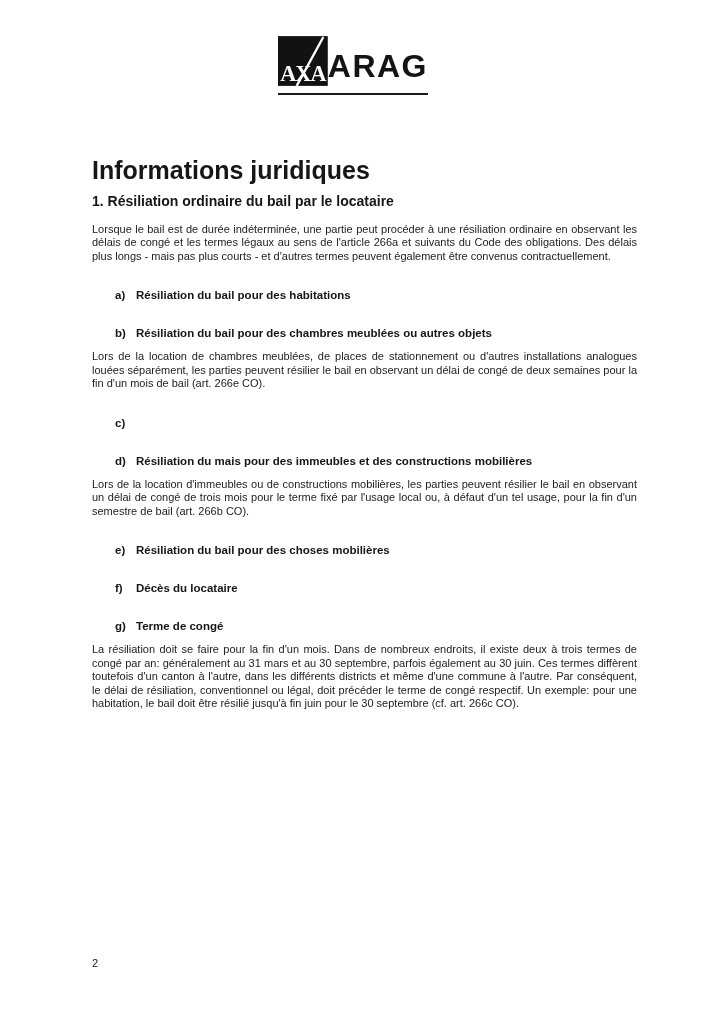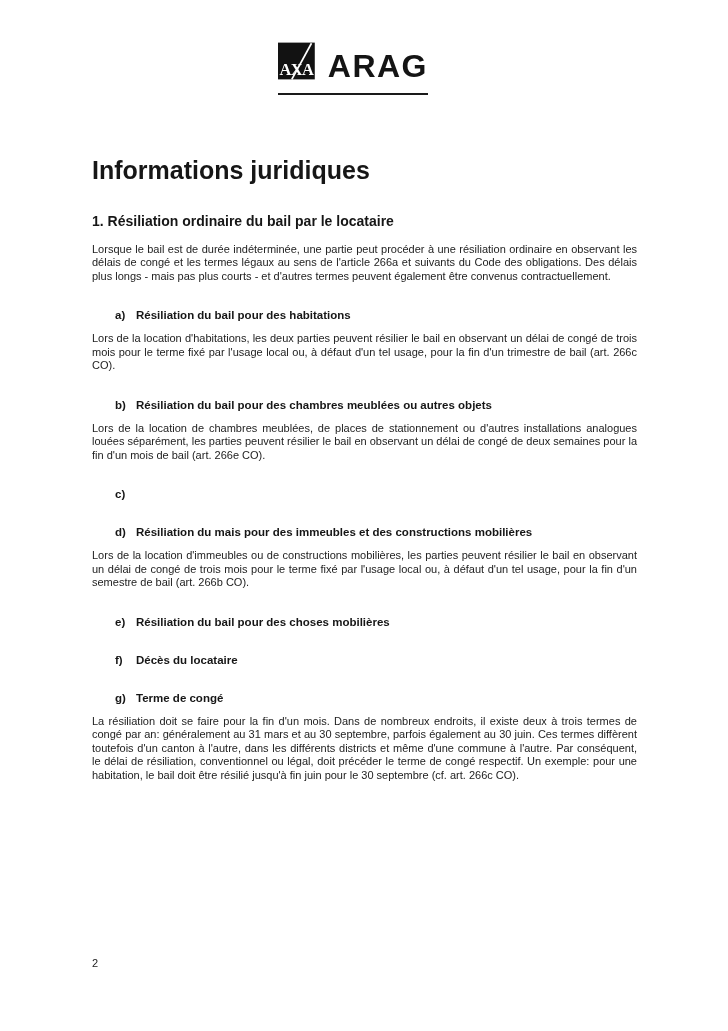--- a/index.html
+++ b/index.html
@@ -26,21 +26,20 @@
     align-items: flex-end;
   }
   .axa-square { display: block; }
   .arag-text {
     font-family: "Liberation Sans", sans-serif;
     font-size: 32px;
     font-weight: bold;
     letter-spacing: 1.5px;
     line-height: 1;
     color: #141414;
-    padding-left: 13px;
     padding-bottom: 7px;
   }
   .logo-underline {
     height: 2px;
     background: #1a1a1a;
     margin-top: 4px;
     width: 100%;
   }
 
   
@@ -52,21 +51,21 @@
   }
   .doc-title {
     font-size: 25px;
     font-weight: bold;
     line-height: 1.1;
     color: #161616;
   }
   .section-title {
     font-size: 14px;
     font-weight: bold;
-    margin-top: 28px;
+    margin-top: 8px;
     color: #161616;
   }
   .body-text {
     font-size: 11px;
     line-height: 13.5px;
     text-align: justify;
     color: #222222;
   }
   .intro { margin-top: 14px; }
   .sub-heading {
@@ -109,21 +108,20 @@
   <main class="content">
     <h1 class="doc-title">Informations juridiques</h1>
     <h2 class="section-title">1. Résiliation ordinaire du bail par le locataire</h2>
     <p class="body-text intro">Lorsque le bail est de durée indéterminée, une partie peut procéder à une résiliation ordinaire en observant les délais de congé et les termes légaux au sens de l'article 266a et suivants du Code des obligations. Des délais plus longs - mais pas plus courts - et d'autres termes peuvent également être convenus contractuellement.</p>
 
     <section class="subsection">
       <div class="sub-heading">
         <span class="sub-letter">a)</span>
         <span class="sub-title">Résiliation du bail pour des habitations</span>
       </div>
-      <p class="body-text">Lors de la location d'habitations, les deux parties peuvent résilier le bail en observant un délai de congé de trois mois pour le terme fixé par l'usage local ou, à défaut d'un tel usage, pour la fin d'un trimestre de bail (art. 266c CO).</p>
     </section>
 
     <section class="subsection">
       <div class="sub-heading">
         <span class="sub-letter">b)</span>
         <span class="sub-title">Résiliation du bail pour des chambres meublées ou autres objets</span>
       </div>
       <p class="body-text">Lors de la location de chambres meublées, de places de stationnement ou d'autres installations analogues louées séparément, les parties peuvent résilier le bail en observant un délai de congé de deux semaines pour la fin d'un mois de bail (art. 266e CO).</p>
     </section>
 

